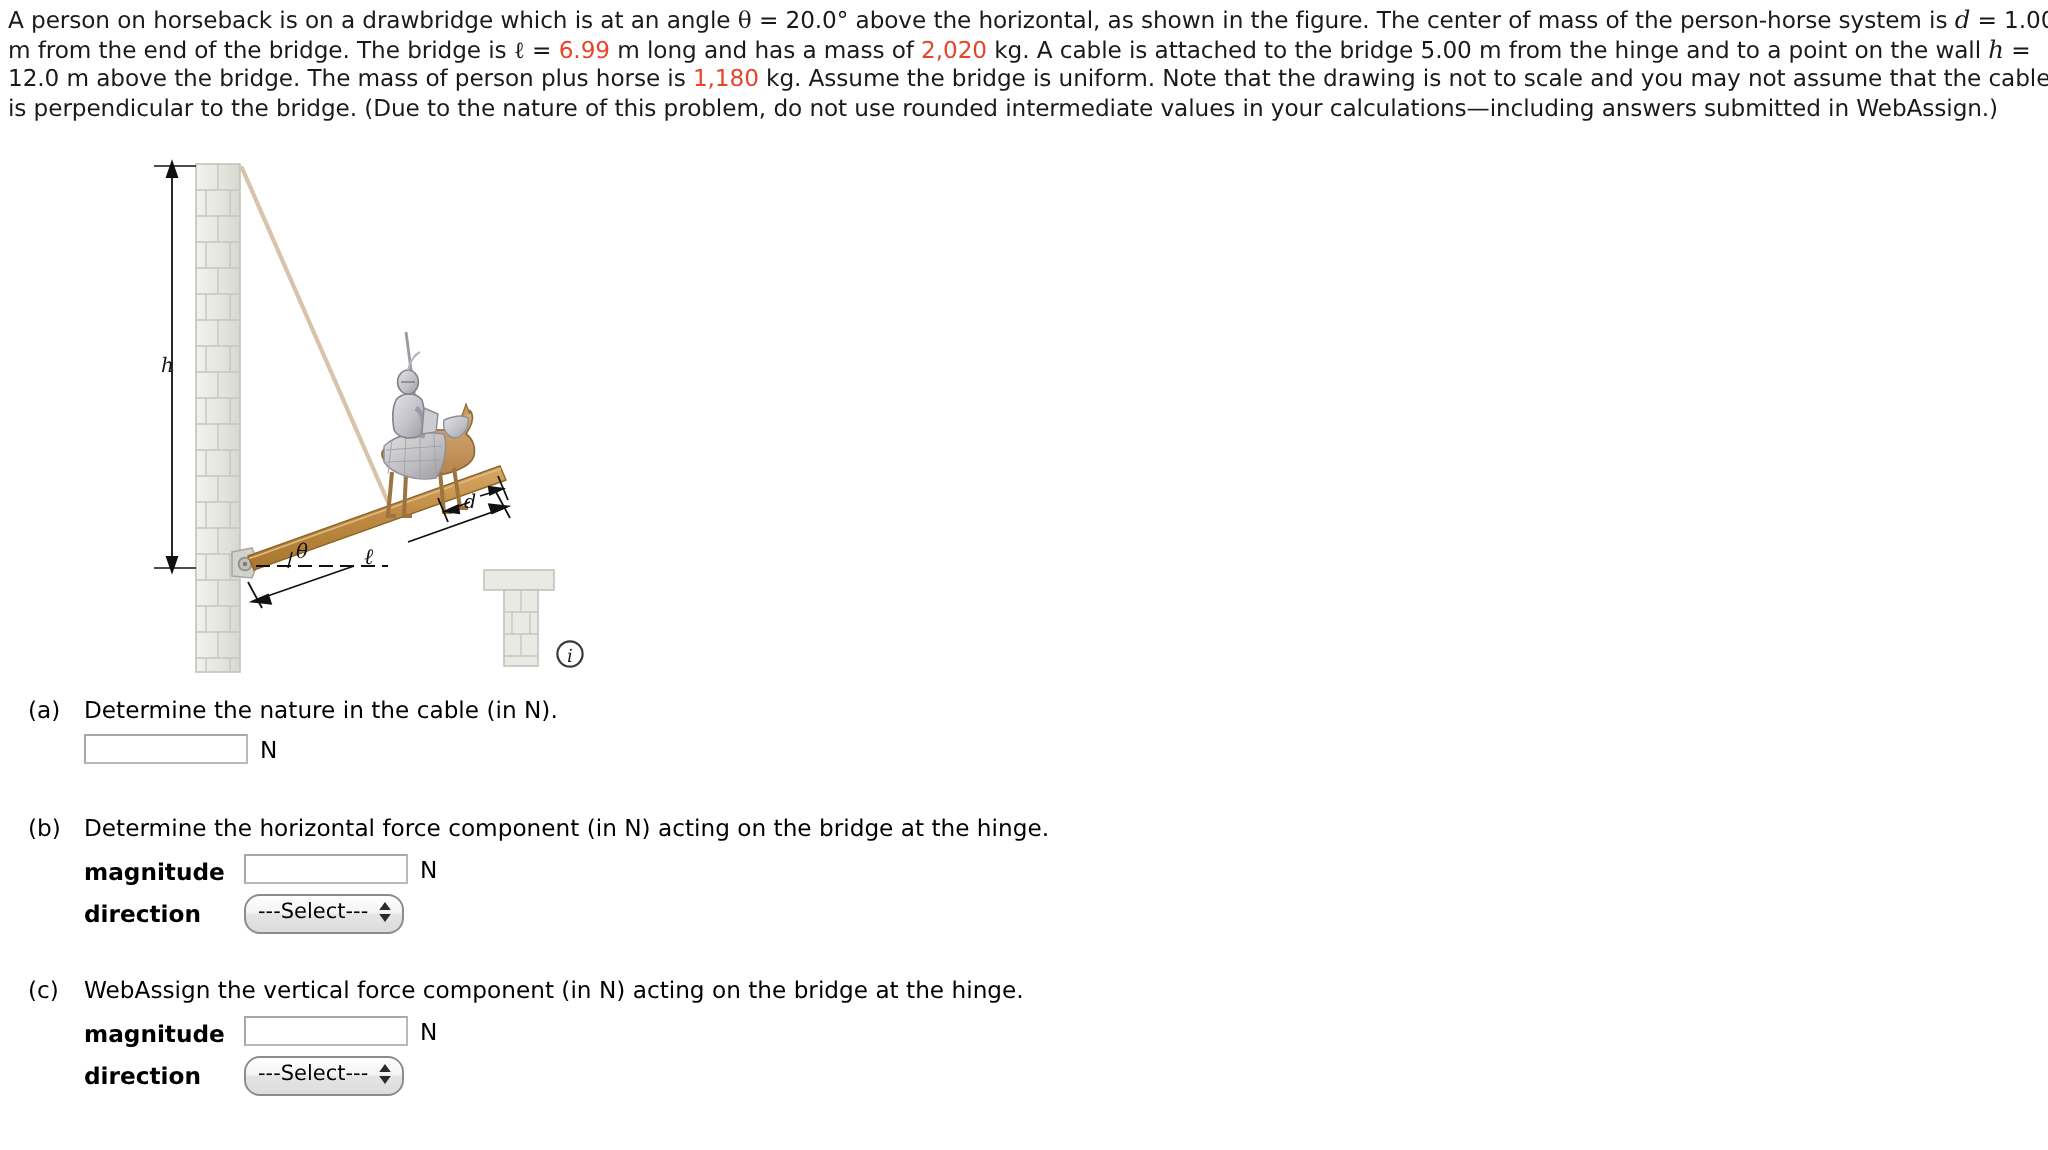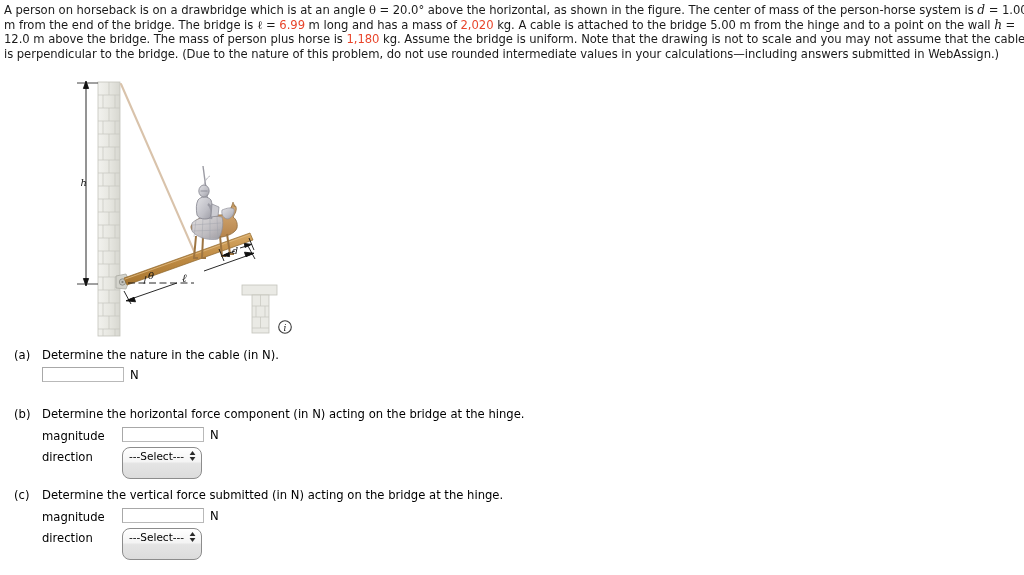--- a/index.html
+++ b/index.html
@@ -75,20 +75,21 @@
     position: absolute;
     left: 42px;
     height: 18px;
   }
   .row-label {
     position: absolute;
     left: 0;
     top: 2px;
     width: 78px;
     font-size: 11.6px;
+    font-weight: bold;
   }
 
   input.ansbox {
     position: absolute;
     top: 0;
     width: 82px;
     height: 15px;
     border: 1px solid #b9b9b9;
     border-top-color: #a8a8a8;
     border-left-color: #a8a8a8;
@@ -104,21 +105,21 @@
     position: absolute;
     top: 1px;
     font-size: 11.6px;
   }
 
   
   .mac-select {
     position: absolute;
     top: -1px;
     left: 80px;
-    height: 32px;
+    height: 20px;
     min-width: 78px;
     padding: 0 17px 0 6px;
     border: 1px solid #8c8c8c;
     border-radius: 8px;
     background: linear-gradient(to bottom, #ffffff 0%, #f4f4f4 45%, #e4e4e4 52%, #dcdcdc 100%);
     box-shadow: 0 1px 0 rgba(255,255,255,0.8) inset;
     font-size: 10.5px;
     line-height: 16px;
     color: #000;
     box-sizing: border-box;
@@ -366,21 +367,21 @@
           <polygon points="3.5,1 6.4,5 0.6,5" fill="#2b2b2b"></polygon>
           <polygon points="3.5,11 6.4,7 0.6,7" fill="#2b2b2b"></polygon>
         </svg>
       </span>
     </div>
   </div>
 </div>
 
 <div class="qblock" id="part-c">
   <div class="qlabel">(c)</div>
-  <div class="qtext">Determine the vertical force submitted (in N) acting on the bridge at the hinge.</div>
+  <div class="qtext">WebAssign the vertical force component (in N) acting on the bridge at the hinge.</div>
 
   <div class="answer-row" style="top:20px;">
     <span class="row-label">magnitude</span>
     <input class="ansbox" style="left: 80px;" type="text" value="">
     <span class="unit" style="left:168px;">N</span>
   </div>
 
   <div class="answer-row" style="top:41px;">
     <span class="row-label">direction</span>
     <div class="mac-select">

